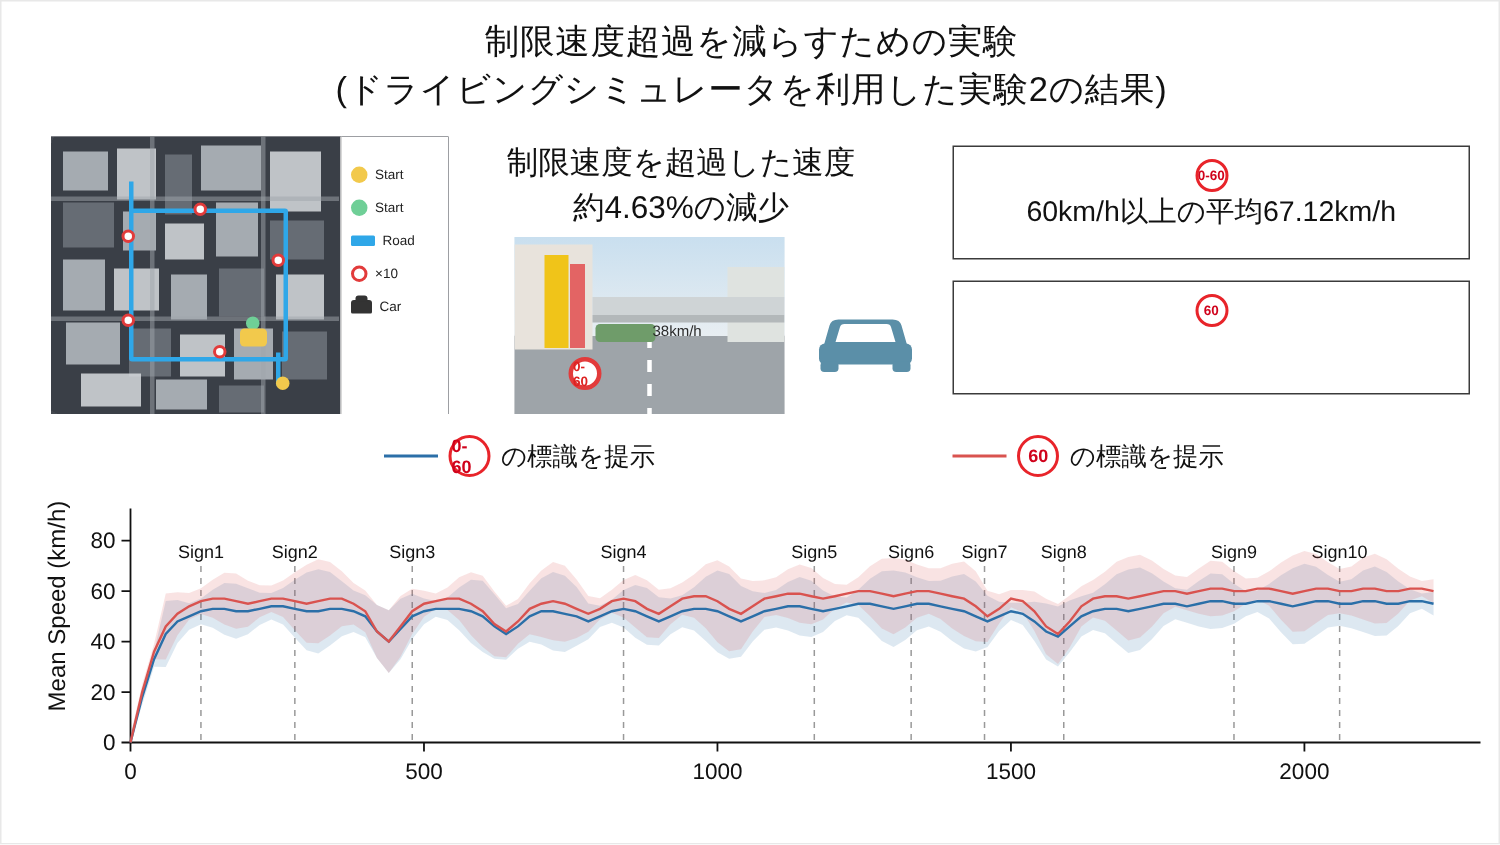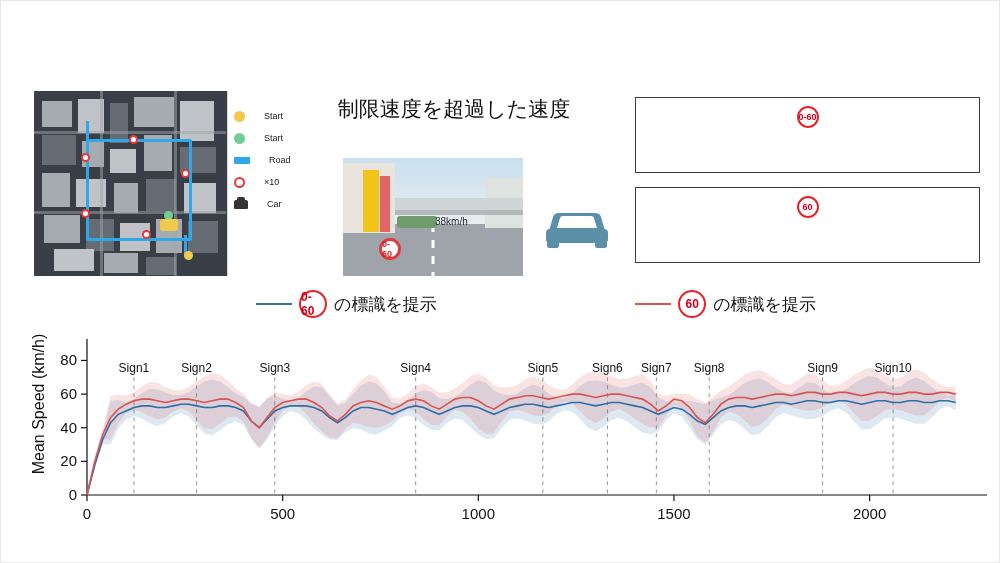--- a/index.html
+++ b/index.html
@@ -111,21 +111,21 @@
     border-left: 1px solid #d8d8d8;
     font-size: 9px;
     color: #222;
     box-sizing: border-box;
     padding: 14px 4px 4px 6px;
   }
   .legend-row {
     display: flex;
     align-items: center;
     height: 22px;
-    gap: 19px;
+    gap: 5px;
   }
   .legend-sw {
     width: 11px; height: 11px; border-radius: 50%;
     flex: 0 0 auto;
   }
   .legend-sw.road {
     width: 16px; height: 7px; border-radius: 1px; background: #2fa7e8;
   }
   .legend-sw.sign {
     border: 2px solid #e23b3b; background: #fff; box-sizing: border-box;
@@ -295,20 +295,24 @@
   }
   .plot-svg { position: absolute; left: 0; top: 0; }
   .tick-text { font-size: 15px; fill: #111; font-family: "Liberation Sans", sans-serif; }
   .sign-text { font-size: 12px; fill: #111; font-family: "Liberation Sans", sans-serif; }
 </style>
 </head>
 <body>
 
 <div id="page">
 
+  <div class="title-block">
+    <div class="title-line1">制限速度超過を減らすための実験</div>
+    <div class="title-line2">(ドライビングシミュレータを利用した実験2の結果)</div>
+  </div>
 
   <div class="map-panel">
     <div class="map-bg"></div>
 
     <div class="blk" style="left:8px;  top:10px;  width:30px; height:26px;"></div>
     <div class="blk light" style="left:44px; top:8px;   width:26px; height:34px;"></div>
     <div class="blk dark" style="left:76px; top:12px;  width:18px; height:40px;"></div>
     <div class="blk" style="left:100px;top:6px;   width:40px; height:30px;"></div>
     <div class="blk light" style="left:146px;top:10px;  width:34px; height:40px;"></div>
     <div class="blk dark" style="left:8px;  top:44px;  width:34px; height:30px;"></div>
@@ -367,20 +371,21 @@
       </div>
       <div class="legend-row">
         <span class="legend-sw car"></span>
         <span class="legend-label">Car</span>
       </div>
     </div>
   </div>
 
   <div class="center-caption">
     <div>制限速度を超過した速度</div>
+    <div>約4.63%の減少</div>
   </div>
 
   <div class="sim-panel">
     <div class="sim-sky"></div>
     <div class="sim-road"></div>
     <div class="sim-bldg-l"></div>
     <div class="sim-bldg-l2"></div>
     <div class="sim-bldg-l3"></div>
     <div class="sim-bldg-r"></div>
     <div class="sim-overpass"></div>
@@ -395,20 +400,21 @@
     <rect x="5" y="32" width="62" height="14" rx="4" fill="#5b8fa8"></rect>
     <rect x="6" y="44" width="12" height="7" rx="2.5" fill="#5b8fa8"></rect>
     <rect x="54" y="44" width="12" height="7" rx="2.5" fill="#5b8fa8"></rect>
     <path d="M16 31 L19 21 Q19.5 19 22 19 L50 19 Q52.5 19 53 21 L56 31 Z" fill="#ffffff"></path>
   </svg>
 
   <div class="result-box" id="result-box-1">
     <div class="rb-line1">
       <span class="sign-badge sm">0-60</span>
     </div>
+    <div>60km/h以上の平均67.12km/h</div>
   </div>
 
   <div class="result-box" id="result-box-2">
     <div class="rb-line1">
       <span class="sign-badge sm">60</span>
     </div>
   </div>
 
   <div class="series-legend">
     <div class="legend-item">

